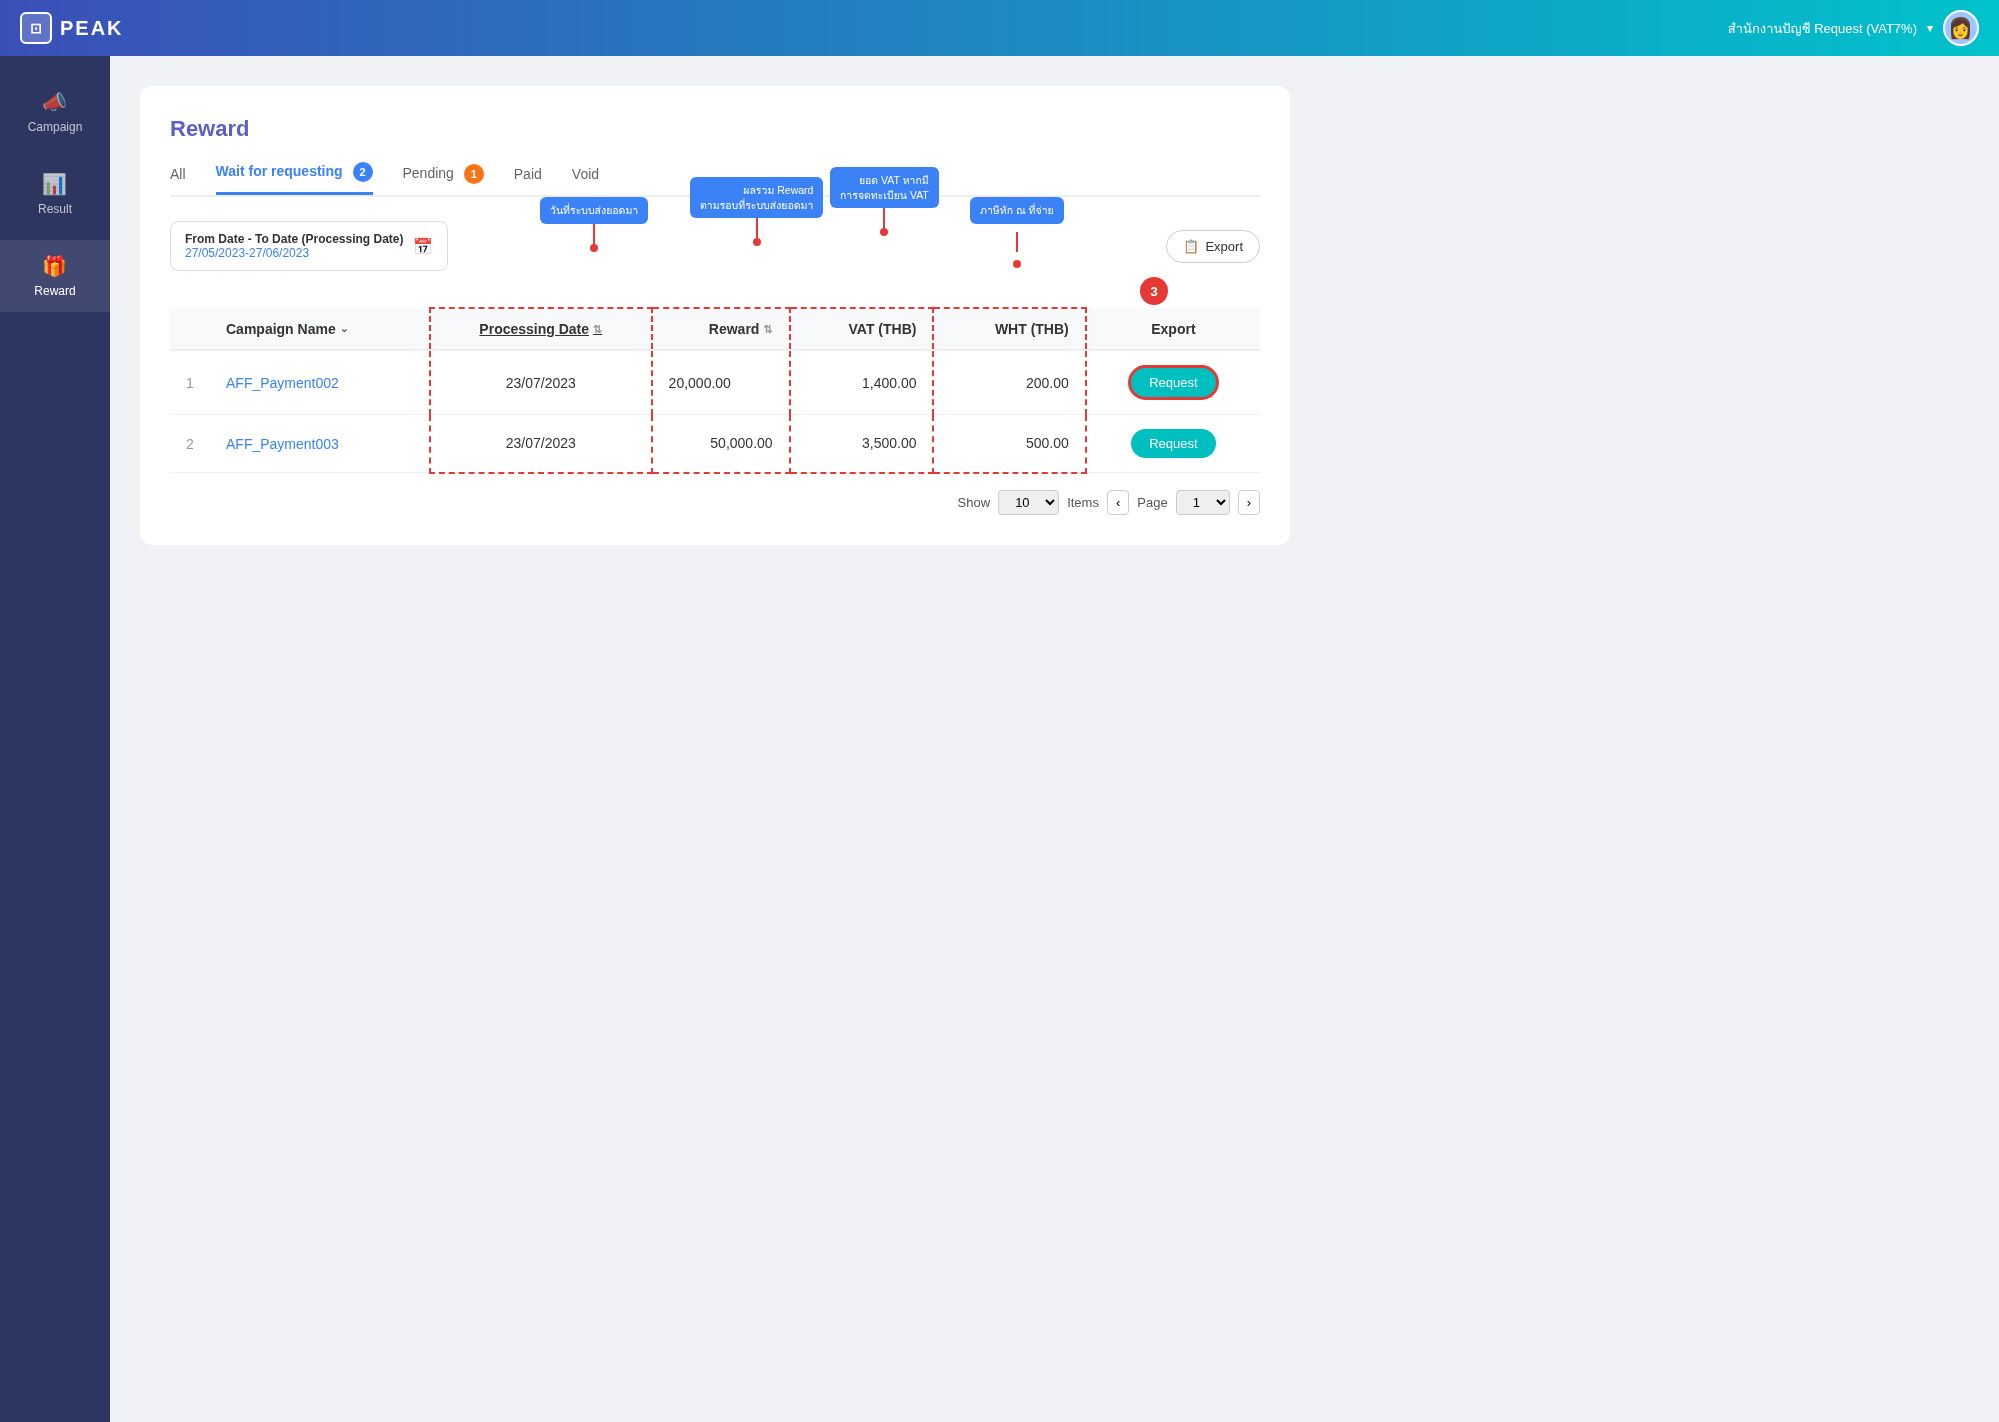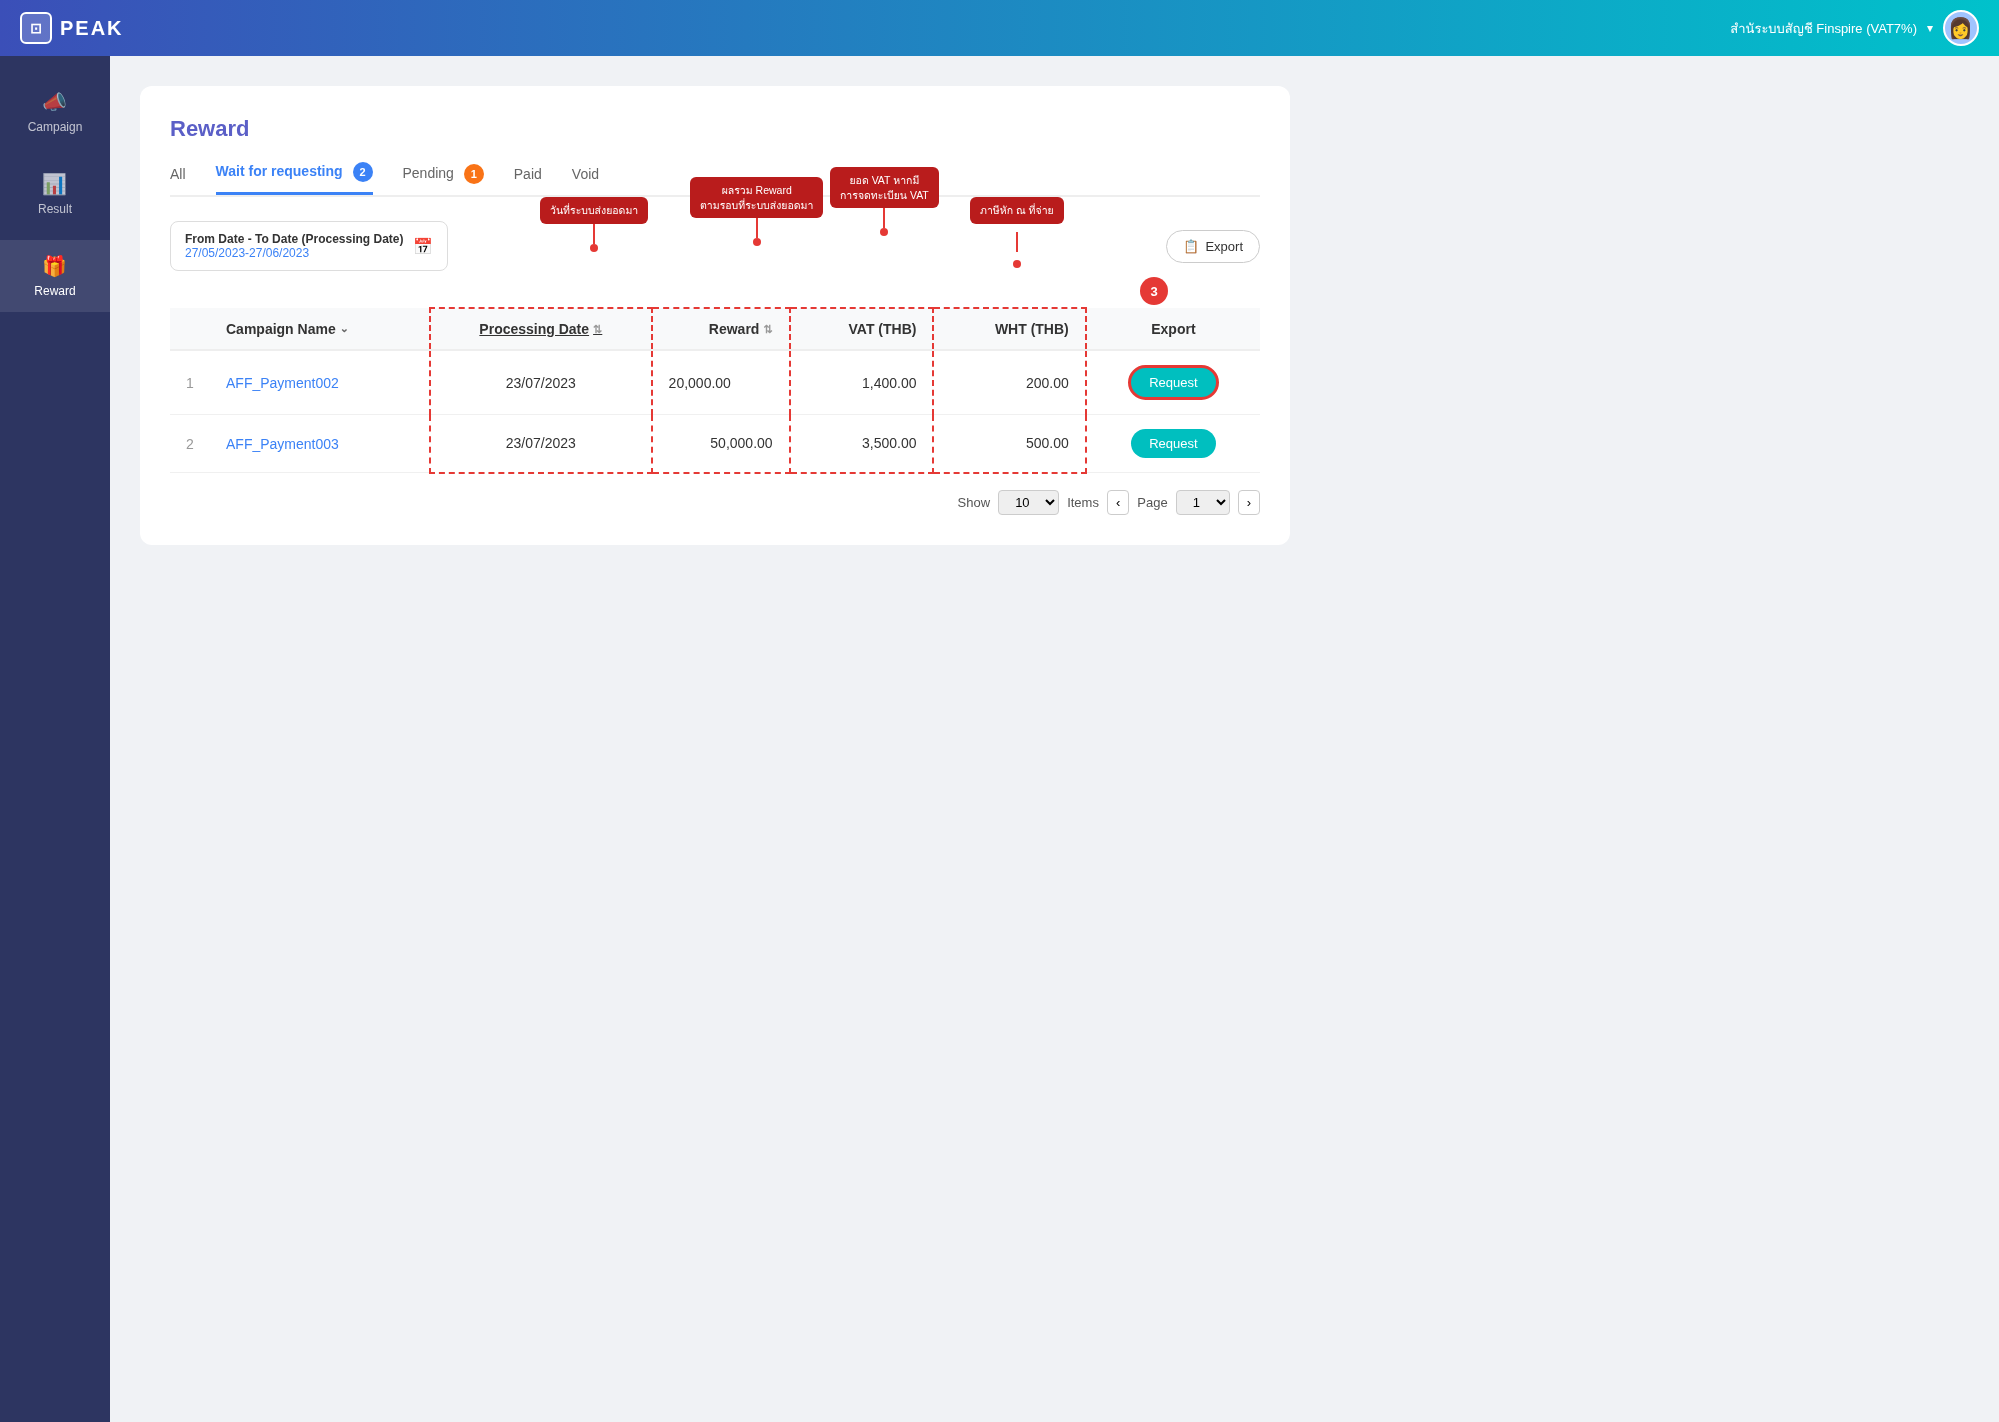--- a/index.html
+++ b/index.html
@@ -301,26 +301,26 @@
       border-radius: 50%;
       width: 28px;
       height: 28px;
       display: flex;
       align-items: center;
       justify-content: center;
       font-size: 13px;
       font-weight: bold;
     }
     .tooltip-text {
-      background: #b91c1c;
+      background: #3b82f6;
       color: white;
       border-radius: 6px;
       padding: 6px 10px;
       font-size: 10.5px;
-      text-align: center;
+      text-align: right;
       line-height: 1.4;
       font-weight: 500;
     }
     .tooltip-line {
       width: 2px;
       height: 20px;
       background: #e53935;
     }
     .tooltip-dot {
       width: 8px;
@@ -351,21 +351,21 @@
   </style>
 </head>
 <body>
 
 <div class="top-header">
   <div class="logo-area">
     <div class="logo-box">⊡</div>
     <span class="logo-text">PEAK</span>
   </div>
   <div class="header-right">
-    <span class="company-name">สำนัระบบสัญชี Finspire (VAT7%)</span>
+    <span class="company-name">สำนักงานปัญชี Request (VAT7%)</span>
     <span class="chevron-down">▾</span>
     <div class="avatar">👩</div>
   </div>
 </div>
 
 <div class="layout">
 
   <div class="sidebar">
     <div class="sidebar-item">
       <span class="sidebar-icon">📣</span>

